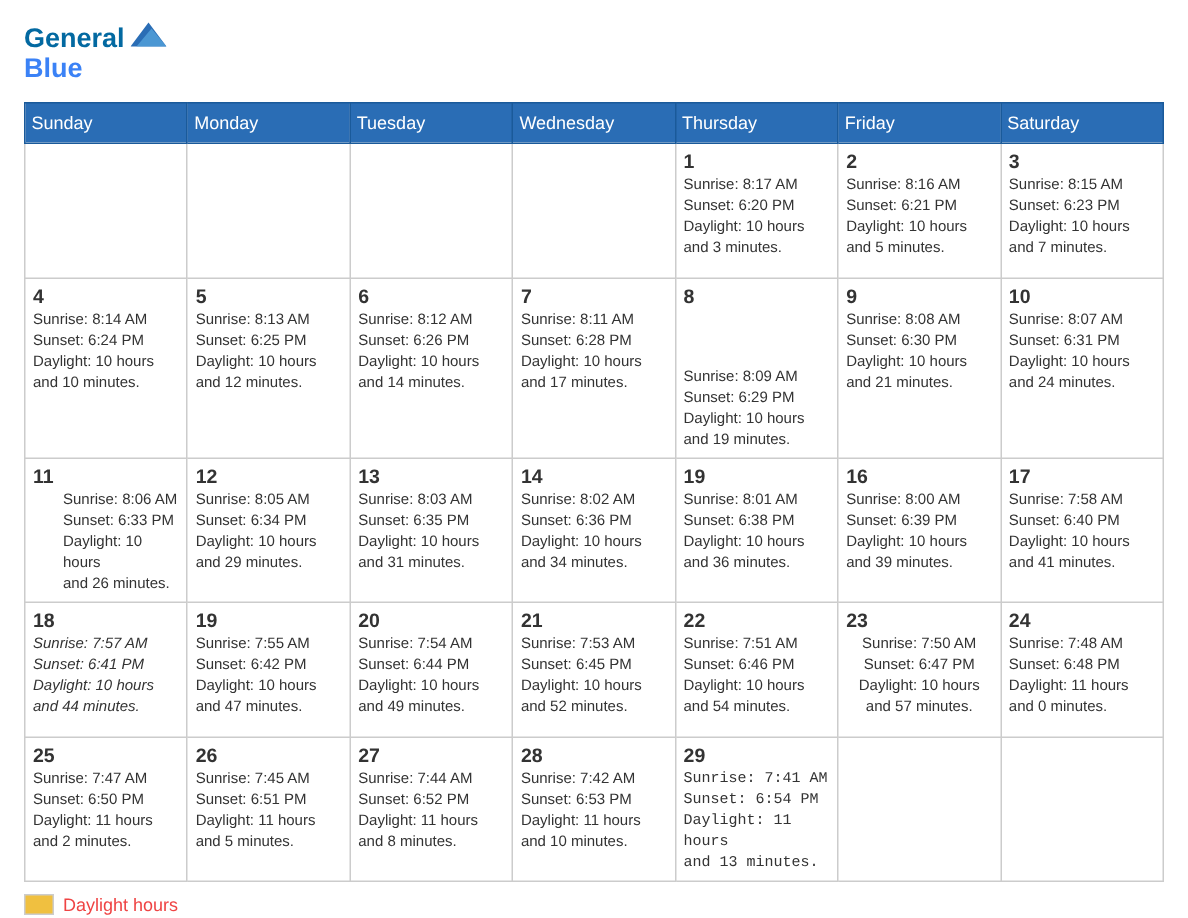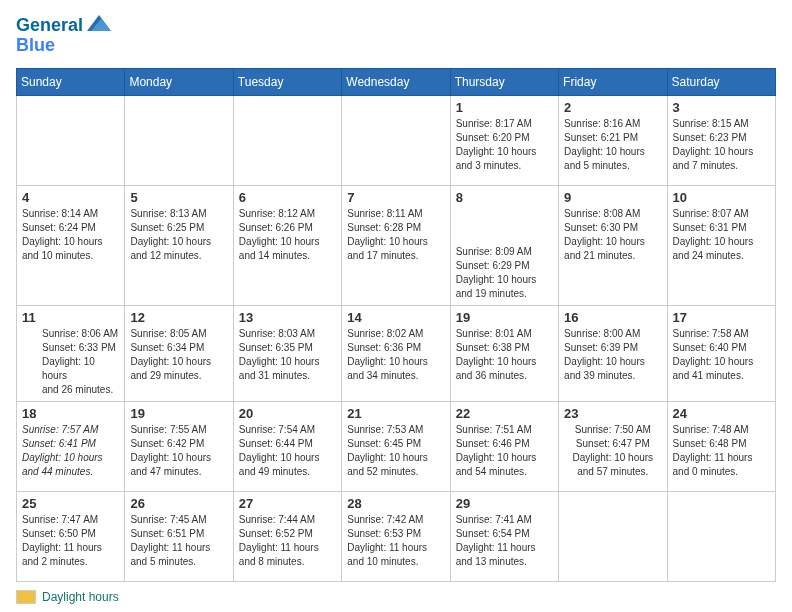--- a/index.html
+++ b/index.html
@@ -87,21 +87,21 @@
       line-height: 1.4;
     }
     .empty-cell {
       background: #f9f9f9;
     }
     .legend-area {
       display: flex;
       align-items: center;
       margin-top: 8px;
       font-size: 12px;
-      color: #0f766e;
+      color: #ef4444;
     }
     .legend-box {
       width: 20px;
       height: 14px;
       background: #f0c040;
       margin-right: 6px;
       border: 1px solid #ccc;
     }
   </style>
 </head>
@@ -339,21 +339,21 @@
         </td>
         <td>
           <div class="day-number">28</div>
           <div class="day-info" style="white-space: pre-line;">Sunrise: 7:42 AM
 Sunset: 6:53 PM
 Daylight: 11 hours
 and 10 minutes.</div>
         </td>
         <td>
           <div class="day-number">29</div>
-          <div class="day-info" style="white-space: pre-line;">Sunrise: 7:41 AM
+          <div class="day-info" style="white-space: pre-line; font-family: Liberation Mono, monospace;">Sunrise: 7:41 AM
 Sunset: 6:54 PM
 Daylight: 11 hours
 and 13 minutes.</div>
         </td>
         <td class="empty-cell"></td>
         <td class="empty-cell"></td>
       </tr>
     </tbody>
 </table>
 

